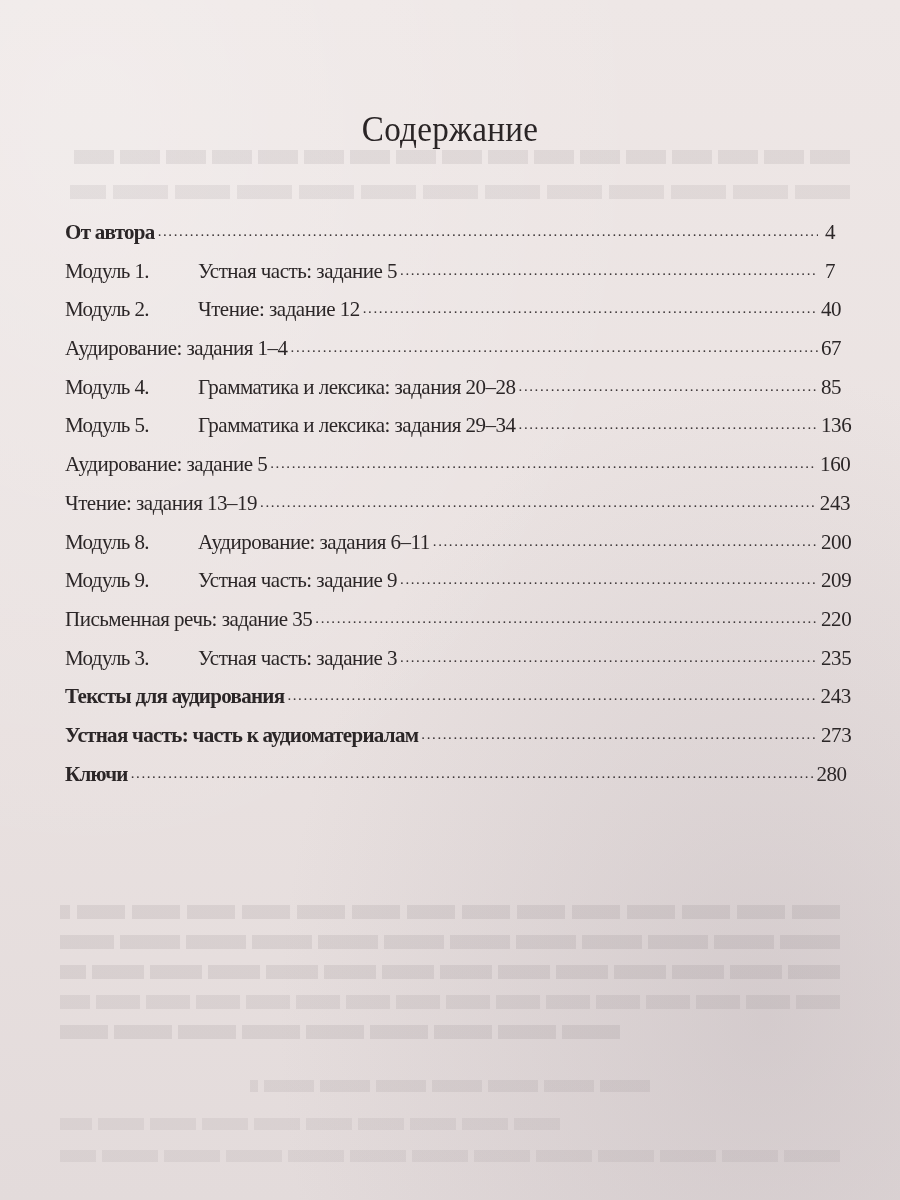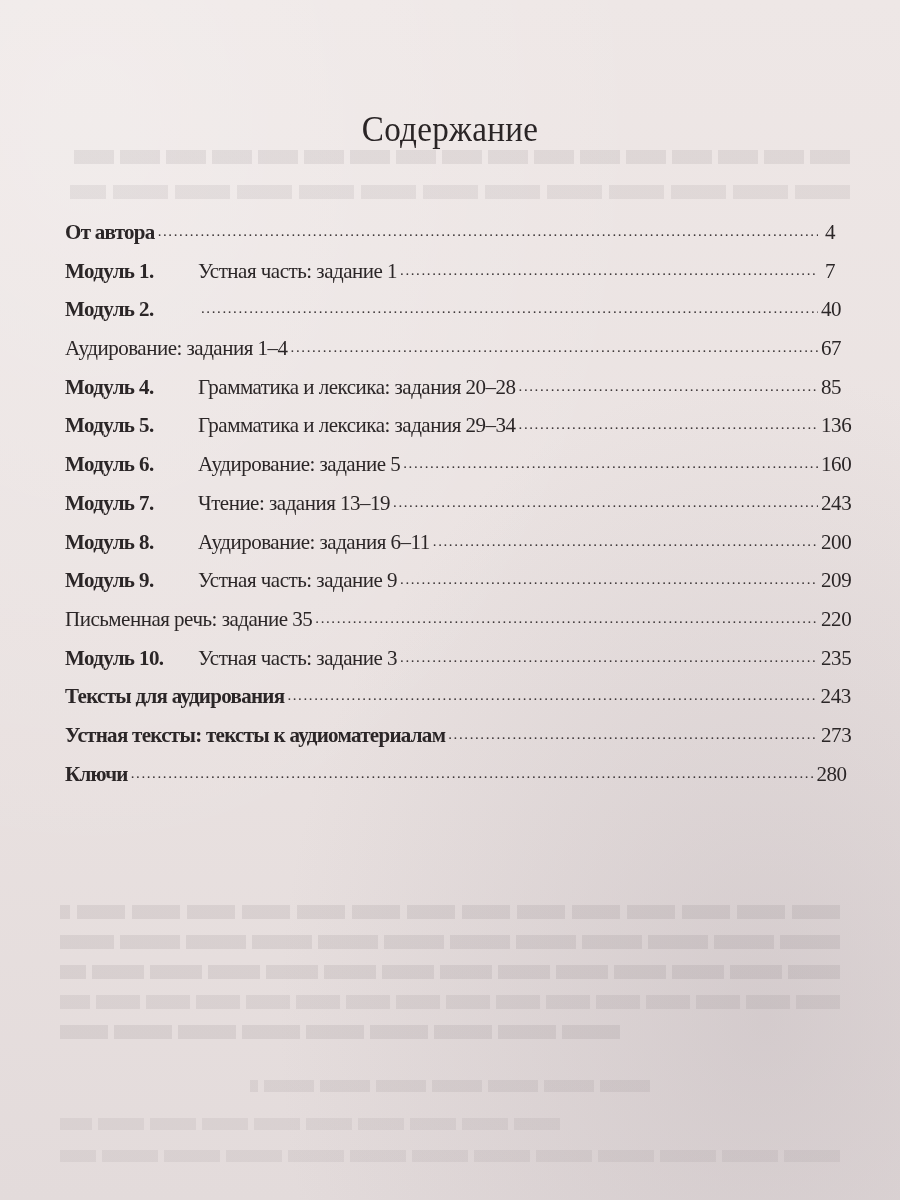--- a/index.html
+++ b/index.html
@@ -53,21 +53,21 @@
       width: 770px;
     }
     .row {
       display: flex;
       align-items: flex-start;
       height: 38.7px;
       font-size: 21px;
       line-height: 38.7px;
     }
     .row .label {
-      font-weight: bold;
+      font-weight: normal;
       width: 133px;
       flex: 0 0 133px;
       white-space: nowrap;
       letter-spacing: -0.6px;
     }
     .row .text {
       white-space: nowrap;
       letter-spacing: -0.5px;
     }
     .row.section .text {
@@ -116,27 +116,28 @@
 <div class="toc">
 
   <div class="row section">
     <span class="text">От автора</span>
     <span class="leader"></span>
     <span class="page">4</span>
   </div>
 
   <div class="row module">
     <span class="label">Модуль 1.</span>
-    <span class="text">Устная часть: задание 1</span>
+    <span class="text">Устная часть: задание 5</span>
     <span class="leader"></span>
     <span class="page">7</span>
   </div>
 
   <div class="row module">
     <span class="label">Модуль 2.</span>
+    <span class="text">Чтение: задание 12</span>
     <span class="leader"></span>
     <span class="page">40</span>
   </div>
 
   <div class="row module">
     <span class="text">Аудирование: задания 1–4</span>
     <span class="leader"></span>
     <span class="page">67</span>
   </div>
 
@@ -148,28 +149,26 @@
   </div>
 
   <div class="row module">
     <span class="label">Модуль 5.</span>
     <span class="text">Грамматика и лексика: задания 29–34</span>
     <span class="leader"></span>
     <span class="page">136</span>
   </div>
 
   <div class="row module">
-    <span class="label">Модуль 6.</span>
     <span class="text">Аудирование: задание 5</span>
     <span class="leader"></span>
     <span class="page">160</span>
   </div>
 
   <div class="row module">
-    <span class="label">Модуль 7.</span>
     <span class="text">Чтение: задания 13–19</span>
     <span class="leader"></span>
     <span class="page">243</span>
   </div>
 
   <div class="row module">
     <span class="label">Модуль 8.</span>
     <span class="text">Аудирование: задания 6–11</span>
     <span class="leader"></span>
     <span class="page">200</span>
@@ -182,34 +181,34 @@
     <span class="page">209</span>
   </div>
 
   <div class="row module">
     <span class="text">Письменная речь: задание 35</span>
     <span class="leader"></span>
     <span class="page">220</span>
   </div>
 
   <div class="row module">
-    <span class="label">Модуль 10.</span>
+    <span class="label">Модуль 3.</span>
     <span class="text">Устная часть: задание 3</span>
     <span class="leader"></span>
     <span class="page">235</span>
   </div>
 
   <div class="row section">
     <span class="text">Тексты для аудирования</span>
     <span class="leader"></span>
     <span class="page">243</span>
   </div>
 
   <div class="row section">
-    <span class="text">Устная тексты: тексты к аудиоматериалам</span>
+    <span class="text">Устная часть: часть к аудиоматериалам</span>
     <span class="leader"></span>
     <span class="page">273</span>
   </div>
 
   <div class="row section">
     <span class="text">Ключи</span>
     <span class="leader"></span>
     <span class="page">280</span>
   </div>
 

